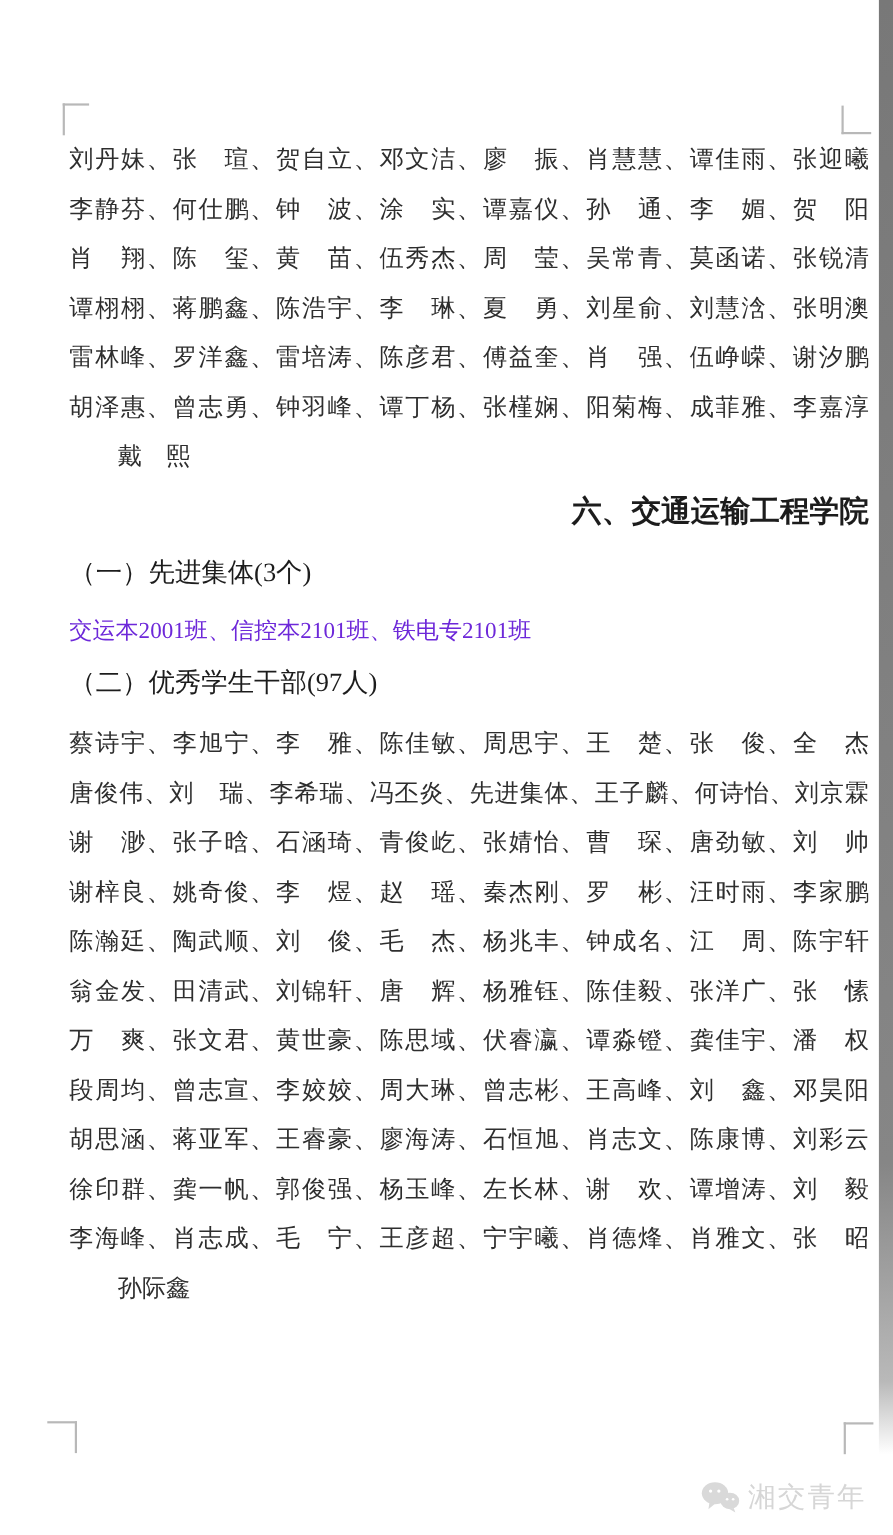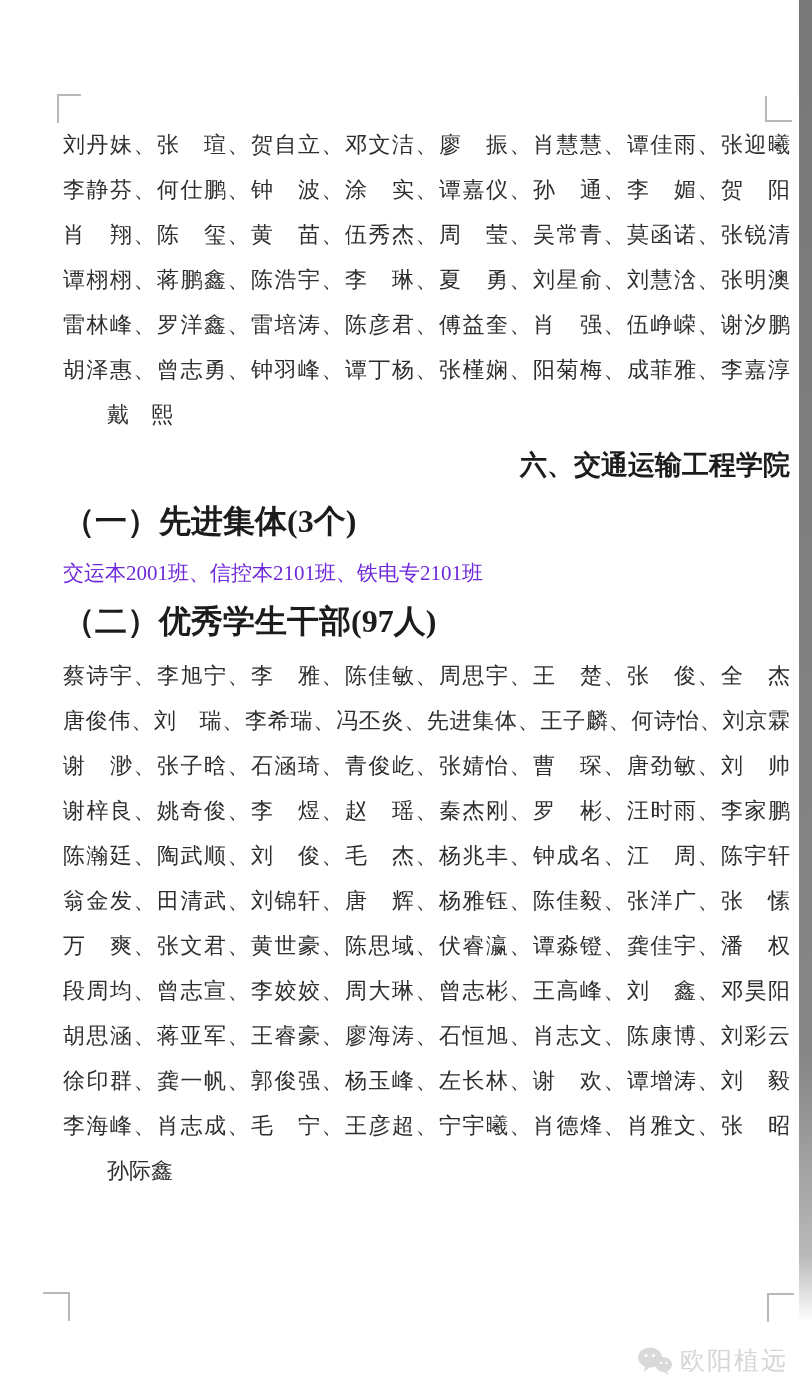--- a/index.html
+++ b/index.html
@@ -28,21 +28,21 @@
     text-align:justify; text-align-last:justify; white-space:nowrap;
   }
   .nline.short { text-align-last:left;margin-left:44px; }
 
   .sec-title {
     margin:6px 0 0 0; height:44px; line-height:44px;
     font-size:27px; font-weight:700; text-align:right; color:#1c1c1c;
   }
   .sub-title {
     margin:0; height:40px; line-height:40px;
-    font-size:32px; font-weight:700; color:#1c1c1c;
+    font-size:24px; font-weight:400; color:#1c1c1c;
   }
   .sub-title.first { margin-top:14px; }
   .sub-title.second { margin-top:8px; }
   .classes-line { margin-top:12px; height:40px; line-height:40px; font-size:21px; color:#6d28d9; }
   .nlist.second { margin-top:12px; }
 
   .watermark {
     position:absolute; right:24px; bottom:18px;
     display:flex; align-items:center; gap:7px;
     color:#d6d6d6; font-size:25px; letter-spacing:2px;
@@ -105,16 +105,16 @@
         <ellipse cx="13" cy="11.5" rx="12" ry="10" fill="#d9d9d9"></ellipse>
         <path d="M8 20 L7 26 L13 21 Z" fill="#d9d9d9"></path>
         <circle cx="9" cy="9.5" r="1.5" fill="#ffffff"></circle>
         <circle cx="16.5" cy="9.5" r="1.5" fill="#ffffff"></circle>
         <ellipse cx="26.5" cy="18.5" rx="8.5" ry="7.5" fill="#d9d9d9"></ellipse>
         <path d="M30 25 L31.5 29 L26.5 26 Z" fill="#d9d9d9"></path>
         <circle cx="24" cy="17" r="1.2" fill="#ffffff"></circle>
         <circle cx="29.5" cy="17" r="1.2" fill="#ffffff"></circle>
       </svg>
     </span>
-    <span>欧阳植远</span>
+    <span>湘交青年</span>
   </div>
 
 </div>
 
 </body></html>

